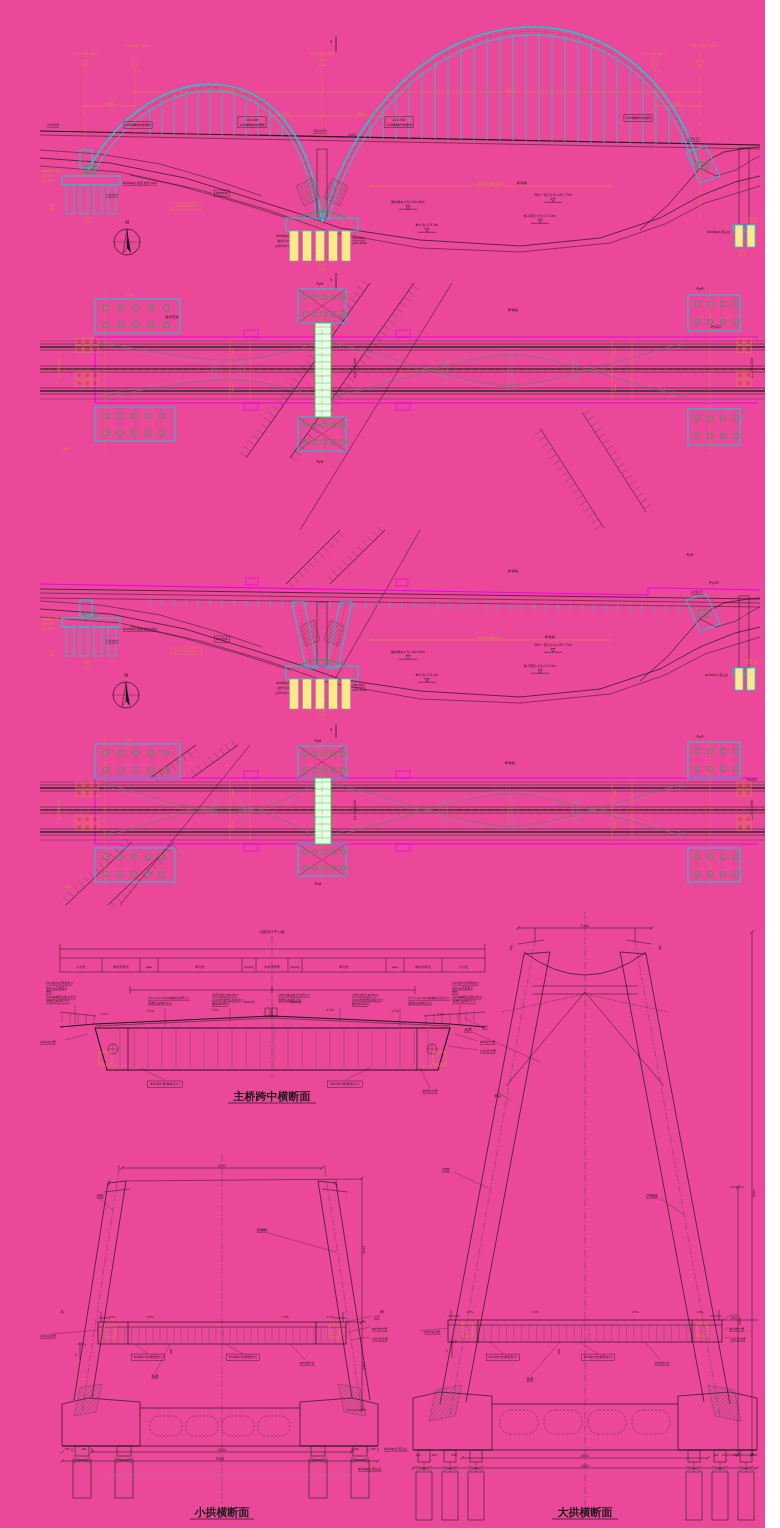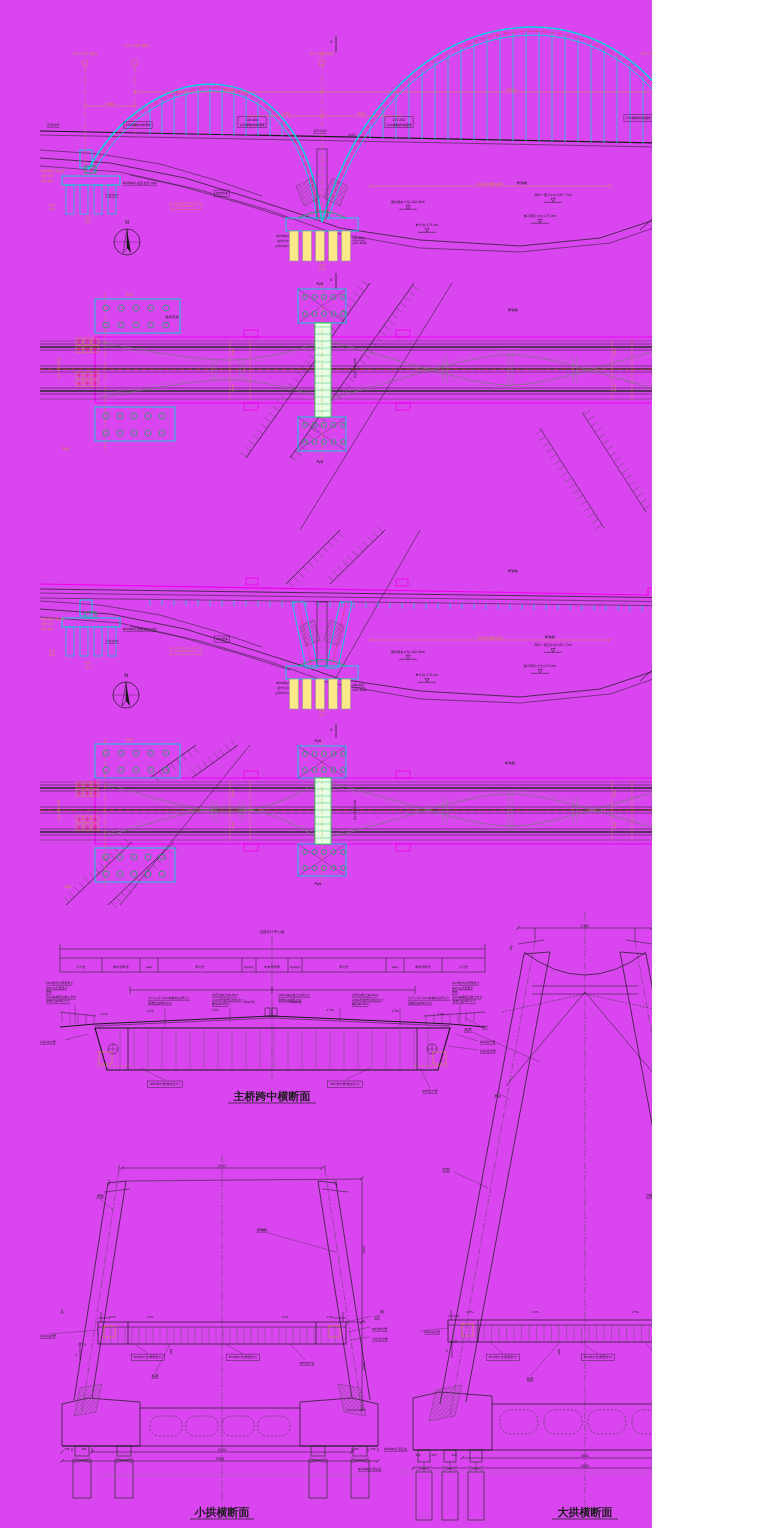--- a/index.html
+++ b/index.html
@@ -1,17 +1,17 @@
 <!DOCTYPE html>
 <html><head>
 <meta charset="utf-8">
 <style>
   html,body{margin:0;padding:0;background:#ffffff;}
   body{width:780px;height:1528px;font-family:"DejaVu Sans",sans-serif;}
-  #stage{position:relative;width:652px;height:1528px;background:#d946ef;overflow:hidden;}
+  #stage{position:relative;width:765px;height:1528px;background:#ec4899;overflow:hidden;}
   svg text{font-family:"DejaVu Sans",sans-serif;}
   .k03{stroke:#1a1a1a;stroke-width:.3;fill:none}
   .k05{stroke:#1a1a1a;stroke-width:.5;fill:none}
   .k07{stroke:#1a1a1a;stroke-width:.7;fill:none}
   .k1{stroke:#1a1a1a;stroke-width:1.1;fill:none}
   .g05{stroke:#8a8a8a;stroke-width:.5;fill:none}
   .g07{stroke:#777;stroke-width:.7;fill:none}
   .gd{stroke:#999;stroke-width:.4;fill:none;stroke-dasharray:2 1.5}
   .cy08{stroke:#00d8d8;stroke-width:.9;fill:none}
   .cy14{stroke:#00d8d8;stroke-width:1.5;fill:none}

